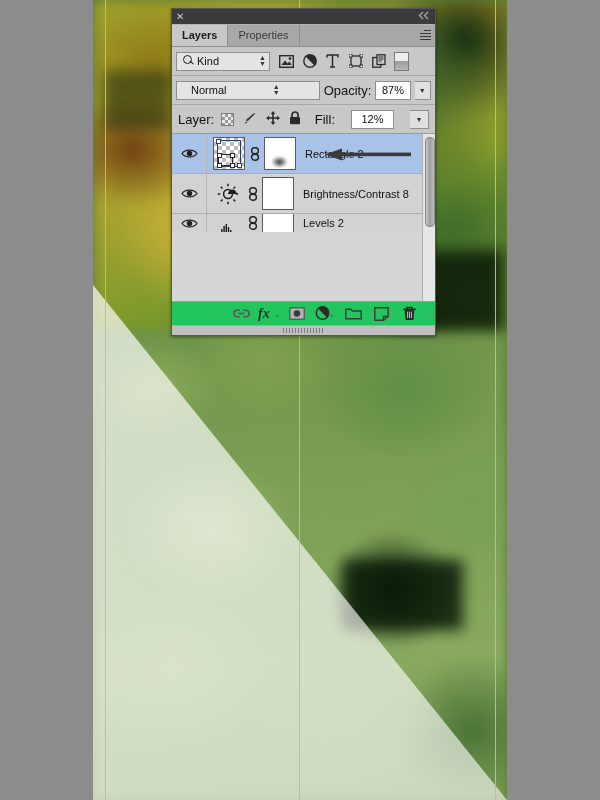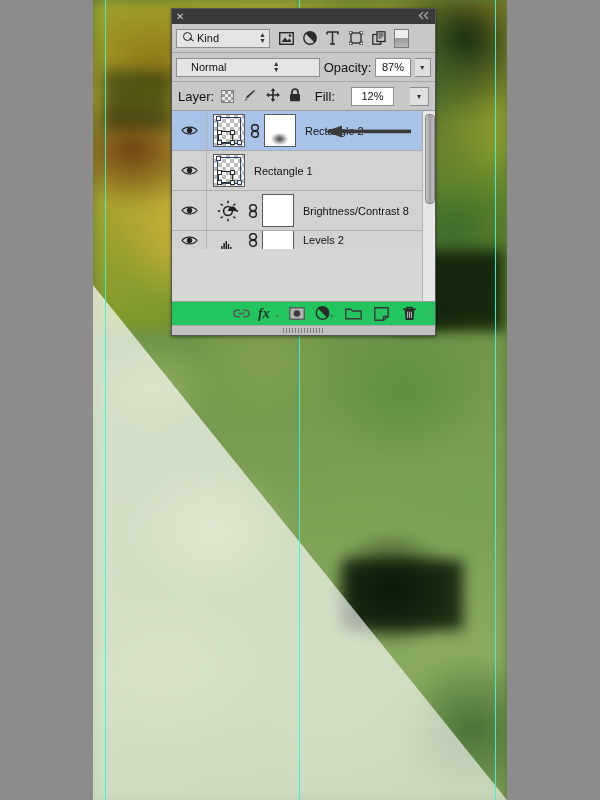--- a/index.html
+++ b/index.html
@@ -230,20 +230,31 @@
     <div class="panel-titlebar">
       <span class="tb-close">✕</span>
       <span class="tb-collapse">
         <svg width="13" height="9" viewBox="0 0 13 9">
           <path d="M5,1 L1.6,4.5 L5,8" fill="none" stroke="#9a9a9a" stroke-width="1.6"></path>
           <path d="M10,1 L6.6,4.5 L10,8" fill="none" stroke="#9a9a9a" stroke-width="1.6"></path>
         </svg>
       </span>
     </div>
 
+    <div class="tabstrip">
+      <div class="tab active">Layers</div>
+      <div class="tab">Properties</div>
+      <div class="tab-filler"></div>
+      <div class="panel-menu">
+        <i></i>
+          <i></i>
+          <i></i>
+          <i></i>
+      </div>
+    </div>
 
     <div class="filterbar">
       <div class="kind-select">
         <span class="magnifier">
             <b></b>
             <s></s>
           </span>
         <span class="kind-label">Kind</span>
         <span class="spin">▲<br>▼</span>
       </div>
@@ -358,40 +369,20 @@
           </span>
           <span class="lname">Rectangle 2</span>
           <span class="arrow-annot">
             <svg width="86" height="13" viewBox="0 0 86 13">
                 <path d="M0,6.5 L17,0.5 L17,12.5 Z" fill="#3a3a38"></path>
                 <rect x="15" y="4.6" width="71" height="3.6" fill="#3a3a38"></rect>
               </svg>
           </span>
         </div>
 
-        <div class="row">
-          <span class="eye">
-            <svg width="17" height="11" viewBox="0 0 17 11">
-                <path d="M1,5.5 C4,1 13,1 16,5.5 C13,10 4,10 1,5.5 Z" fill="none" stroke="#222" stroke-width="1.2"></path>
-                <circle cx="8.5" cy="5.5" r="2.7" fill="#222"></circle>
-              </svg>
-          </span>
-          <span class="thumbs">
-            <span class="th checker-th">
-              <span class="vecpath"></span>
-              <span class="vecbox">
-                  <b></b>
-                  <b></b>
-                  <b></b>
-                  <b></b>
-                </span>
-            </span>
-          </span>
-          <span class="lname">Rectangle 1</span>
-        </div>
 
 
         <div class="row">
           <span class="eye">
             <svg width="17" height="11" viewBox="0 0 17 11">
                 <path d="M1,5.5 C4,1 13,1 16,5.5 C13,10 4,10 1,5.5 Z" fill="none" stroke="#222" stroke-width="1.2"></path>
                 <circle cx="8.5" cy="5.5" r="2.7" fill="#222"></circle>
               </svg>
           </span>
           <span class="thumbs">

